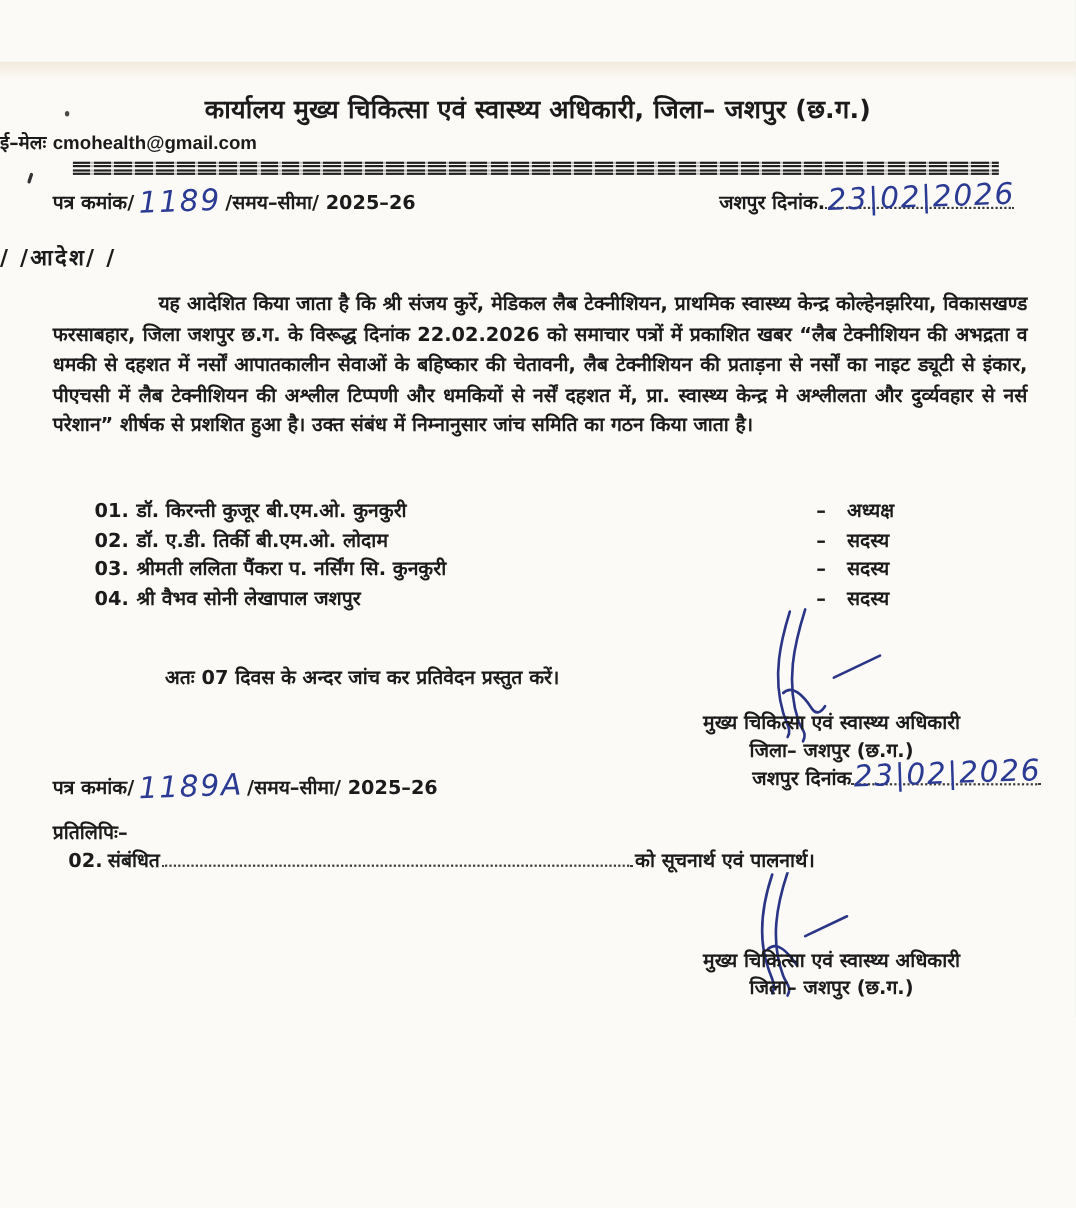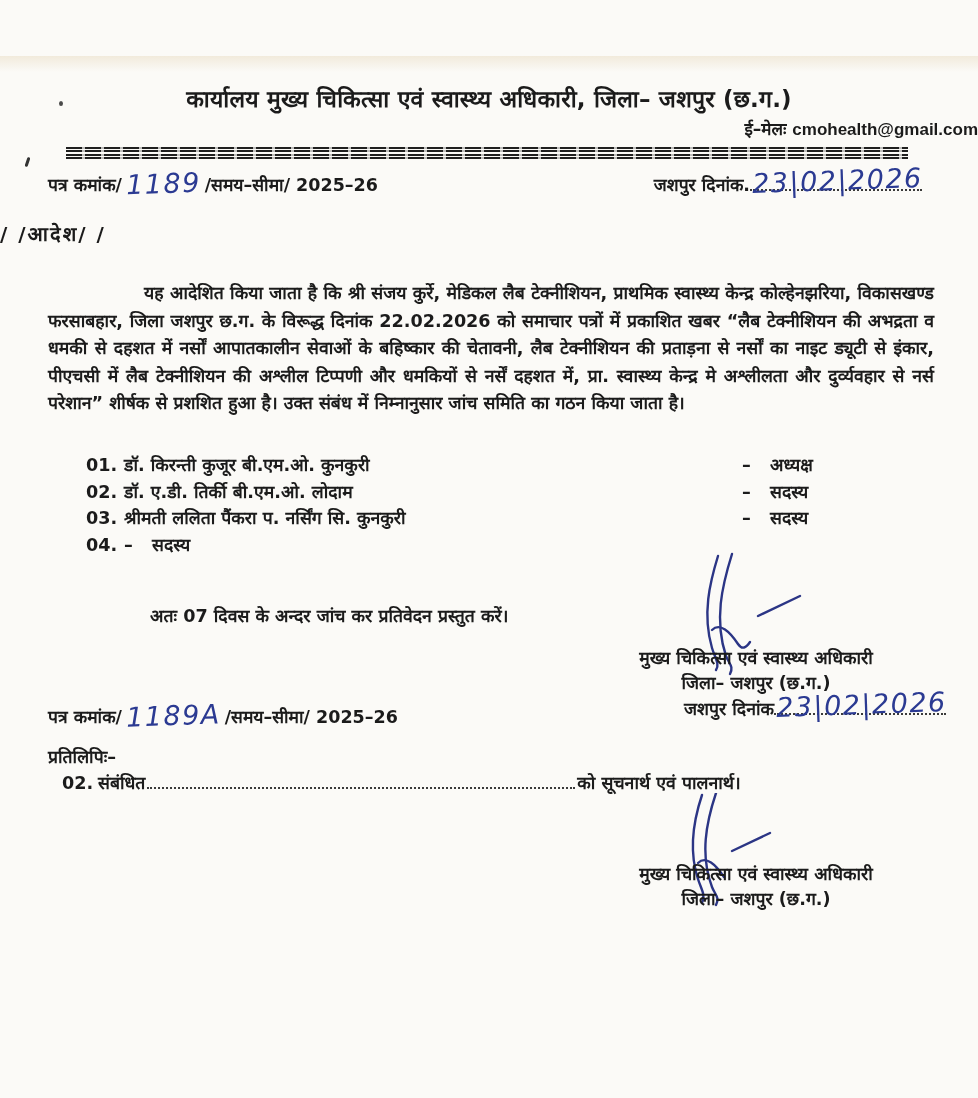--- a/index.html
+++ b/index.html
@@ -24,21 +24,21 @@
   .artifact-tick {
     position:absolute; left:26px; top:157px; width:3px; height:10px;
     background:#333; border-radius:2px; transform:rotate(18deg);
   }
   .header-title {
     position:absolute; top:82px; left:0; width:100%;
     text-align:center; font-size:23px; font-weight:bold; letter-spacing:.2px;
   }
   .email-line {
     position:absolute; top:117px; left:0; width:100%;
-    text-align:right; font-size:17px; font-weight:bold;
+    text-align:left; font-size:17px; font-weight:bold;
   }
   .email-line .email-addr { font-family:"Liberation Sans",sans-serif; }
   .sep { position:absolute; left:66px; top:147px; width:842px; }
   .sep .row {
     height:5px; position:relative;
     background:repeating-linear-gradient(90deg,#1f1f1f 0 16px, rgba(31,31,31,.28) 16px 19px);
   }
   .sep .row + .row { margin-top:2px; }
   .sep .row::after {
     content:""; position:absolute; left:0; right:0; top:2px; height:1px; background:#fbfaf7;
@@ -57,21 +57,21 @@
     padding:0 4px;
   }
   .date-slot { position:relative; display:inline-block; width:172px; vertical-align:baseline; }
   .date-slot .dots { display:block; height:13px; border-bottom:2.2px dotted #3a3a3a; }
   .date-slot .hand { position:absolute; left:-2px; top:-13px; white-space:nowrap; }
   .order-heading {
     position:absolute; top:220px; left:0; width:100%;
     font-size:20px; font-weight:bold; letter-spacing:2px;
   }
   .body-par {
-    position:absolute; top:280px; left:48px; width:886px;
+    position:absolute; top:264px; left:48px; width:886px;
     font-size:17.6px; line-height:27.6px; font-weight:bold;
     text-align:justify; text-indent:96px;
   }
   .committee { position:absolute; top:452px; left:86px; font-size:17.6px; font-weight:bold; }
   .c-row { display:flex; line-height:26.6px; }
   .c-num { width:38px; }
   .c-name { width:618px; }
   .c-sep { width:28px; }
   .instruction {
     position:absolute; top:603px; left:150px;
@@ -145,20 +145,21 @@
       <span class="c-role">सदस्य</span>
     </div>
     <div class="c-row">
       <span class="c-num">03.</span>
       <span class="c-name">श्रीमती ललिता पैंकरा प. नर्सिंग सि. कुनकुरी</span>
       <span class="c-sep">–</span>
       <span class="c-role">सदस्य</span>
     </div>
     <div class="c-row">
       <span class="c-num">04.</span>
+      <span class="c-name">श्री वैभव सोनी लेखापाल जशपुर</span>
       <span class="c-sep">–</span>
       <span class="c-role">सदस्य</span>
     </div>
   </div>
 
   <div class="instruction">अतः 07 दिवस के अन्दर जांच कर प्रतिवेदन प्रस्तुत करें।</div>
 
   <svg class="sig-svg sig-svg-1" width="150" height="135" viewBox="0 0 150 135">
     <g fill="none" stroke="#2b3585" stroke-width="2.4" stroke-linecap="round">
       <path d="M46,4 C38,30 30,62 40,96 C43,106 48,112 44,118"></path>

